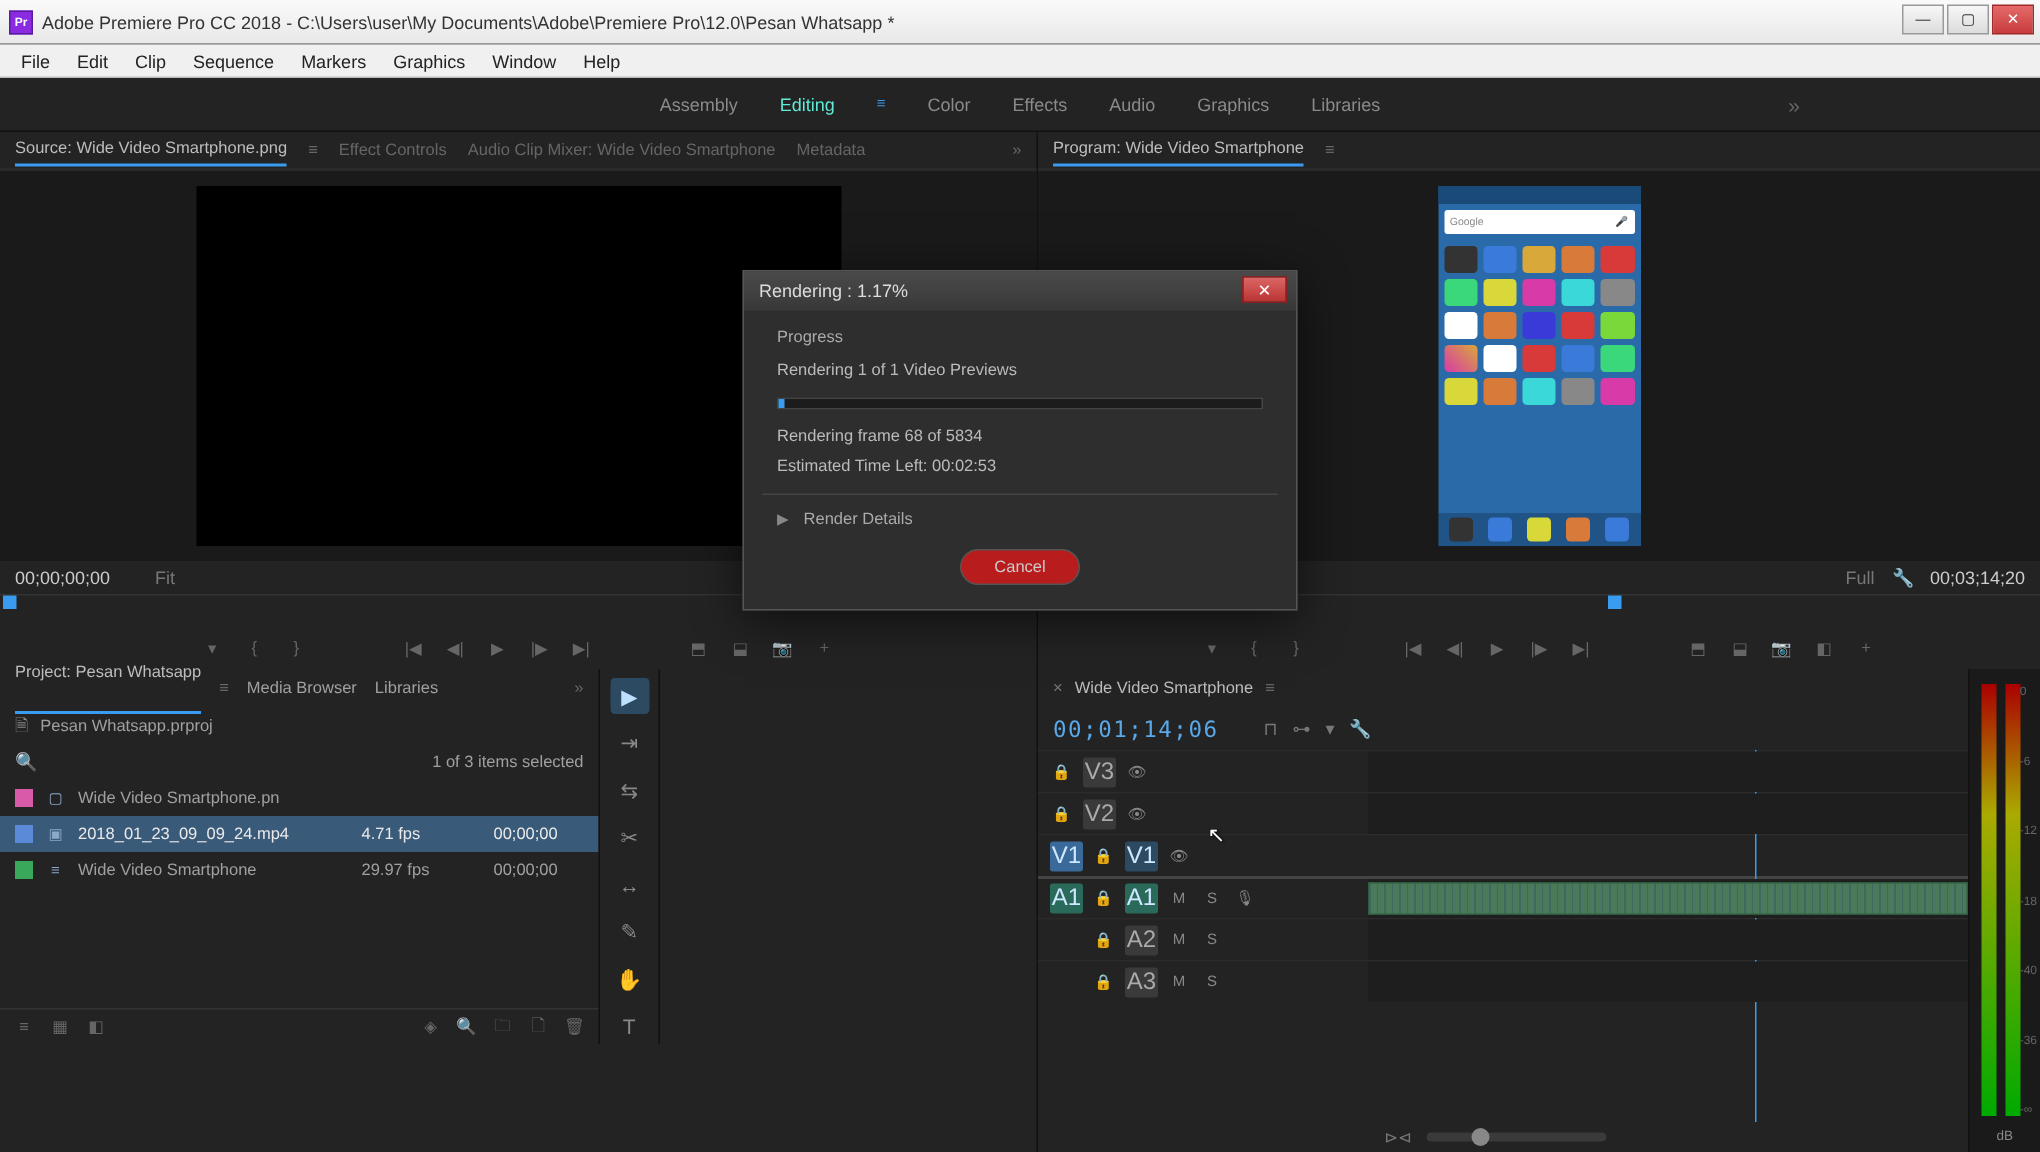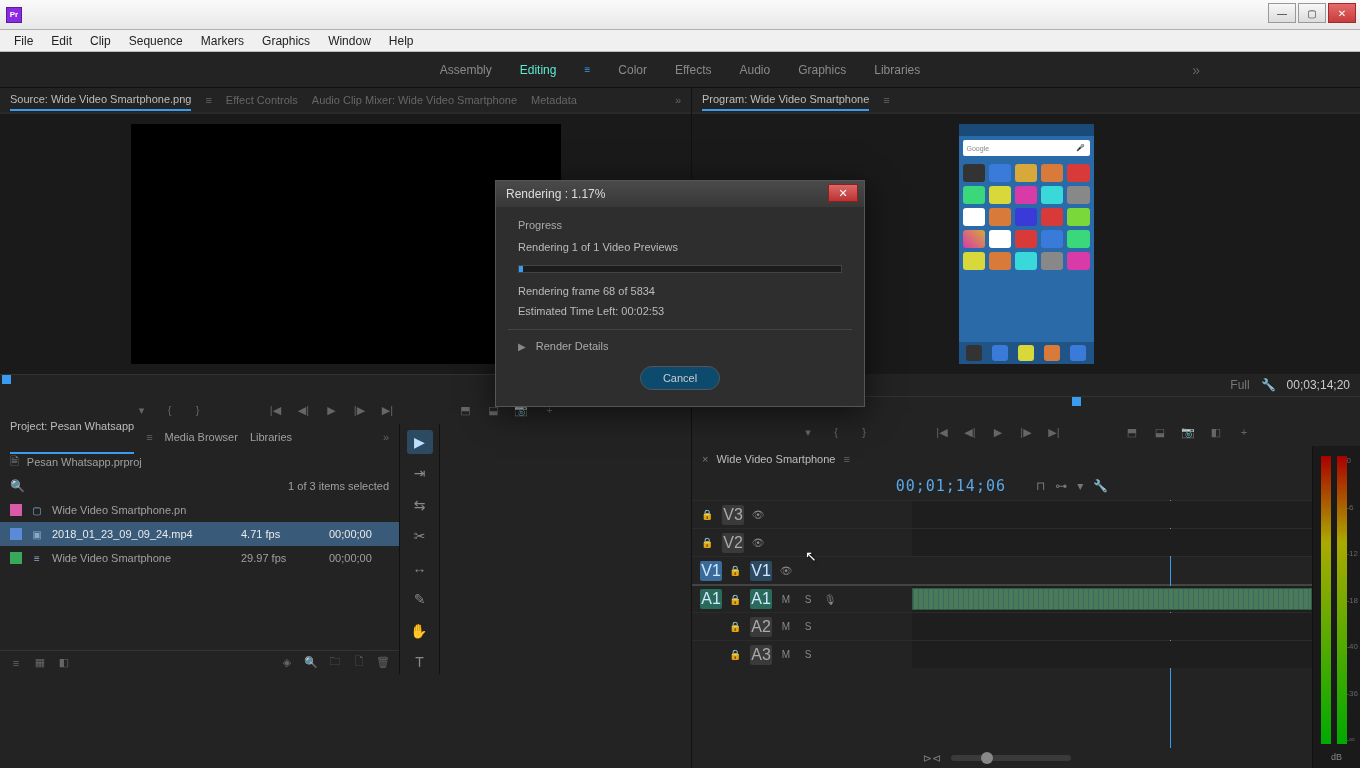--- a/index.html
+++ b/index.html
@@ -60,21 +60,21 @@
 
 
 .tool-col { width:40px; background:#232323; border-right:1px solid #111; display:flex;flex-direction:column; align-items:center; padding-top:6px; gap:8px;}
 .tool-btn { width:26px; height:26px; color:#888; display:flex; align-items:center; justify-content:center; font-size:14px;}
 .tool-btn.active { background:#2d4a63; color:#bde0ff; border-radius:3px;}
 
 
 .timeline-panel { flex:1; background:#232323; display:flex; flex-direction:column; position:relative;}
 .tl-tabs { height:26px; display:flex; align-items:center; padding:0 10px; gap:8px; font-size:11px;}
 .tl-tabs .close-x { color:#777; }
-.tl-time-row { height:28px; display:flex; align-items:center; padding:0 10px;justify-content:center; }
+.tl-time-row { height:28px; display:flex; align-items:center; padding:0 10px; }
 .tl-big-time { color:#5aa8e8; font-size:15px; font-family:monospace; letter-spacing:1px; margin-right:30px;}
 .tl-icons { display:flex; gap:10px; color:#777; font-size:12px;}
 .tl-ruler { height:24px; position:relative; margin-left:220px; border-bottom:1px solid #444;}
 .tl-ruler .tick-label { position:absolute; top:2px; font-size:10px; color:#999; transform:translateX(-50%); }
 .tl-ruler .red-bar { position:absolute; top:15px; height:4px; background:#b83030; left:0; right:0;}
 .tl-ruler .playhead-handle { position:absolute; top:13px; width:10px; height:10px; background:#3a9cf0; transform:translateX(-50%) rotate(45deg);}
 .tl-tracks { flex:1; position:relative; }
 .track-row { height:28px; display:flex; align-items:center; border-top:1px solid #2b2b2b; }
 .track-header { width:220px; display:flex; align-items:center; gap:6px; padding:0 8px; }
 .track-label { width:22px; height:20px; background:#2d4a63; color:#cfe7ff; font-size:16px; display:flex;align-items:center;justify-content:center; border-radius:2px;}
@@ -102,37 +102,38 @@
 .dlg-titlebar { height:26px; background:linear-gradient(#4a4a4a,#383838); display:flex; align-items:center; padding:0 10px; color:#ddd; font-size:12px; position:relative;}
 .dlg-close { position:absolute; right:6px; top:3px; width:30px; height:18px; background:linear-gradient(#d66,#b33); border:1px solid #822; color:#fff; font-size:11px; display:flex;align-items:center;justify-content:center;}
 .dlg-body { padding:12px 22px 16px; }
 .dlg-section-label { color:#aaa; font-size:11px; margin-bottom:10px; display:block;}
 .dlg-line { color:#bbb; font-size:11px; margin:8px 0; }
 .dlg-progress { height:8px; background:#1c1c1c; border:1px solid #444; margin:12px 0; position:relative;}
 .dlg-progress .fill { position:absolute; left:0; top:0; bottom:0; width:1.17%; background:#3a9cf0;}
 .dlg-sep { border:none; border-top:1px solid #444; margin:12px -10px 10px;}
 .dlg-details-row { display:flex; align-items:center; gap:10px; color:#aaa; font-size:11px; margin-bottom:14px;}
 .dlg-chevron { font-size:10px; color:#888;}
-.dlg-cancel { display:block; margin:0 auto; width:80px; height:24px; background:#0c4a6e; border:1px solid #555; color:#ccc; border-radius:12px; font-size:11px;}
+.dlg-cancel { display:block; margin:0 auto; width:80px; height:24px; background:#b91c1c; border:1px solid #555; color:#ccc; border-radius:12px; font-size:11px;}
 
 
 .phone-preview { width:135px; height:240px; background:#2a6aa8; margin:10px auto; position:relative; }
 .phone-statusbar { height:12px; background:#1a4a78; }
 .phone-search { margin:4px; height:16px; background:#fff; border-radius:2px; display:flex;align-items:center; padding:0 4px; font-size:7px; color:#888;}
 .phone-grid { display:grid; grid-template-columns:repeat(5,1fr); gap:4px; padding:4px;}
 .phone-icon { height:18px; border-radius:3px; }
 .phone-dock { position:absolute; bottom:0; left:0; right:0; height:22px; background:rgba(0,0,0,.2); display:flex; justify-content:space-around; align-items:center; padding:0 2px;}
 .phone-dock .di { width:16px; height:16px; border-radius:3px;}
 .cursor-icon { position:absolute; left:805px; top:548px; font-size:14px; color:#fff; pointer-events:none; z-index:100; text-shadow:1px 1px 2px #000;}
 </style>
 </head>
 <body>
 
 <div class="win-titlebar">
   <div class="win-icon">Pr</div>
+  <div class="win-title">Adobe Premiere Pro CC 2018 - C:\Users\user\My Documents\Adobe\Premiere Pro\12.0\Pesan Whatsapp *</div>
   <div class="win-controls">
     <div class="win-btn">—</div>
     <div class="win-btn">▢</div>
     <div class="win-btn close">✕</div>
   </div>
 </div>
 
 <div class="menu-bar">
   <span>File</span>
   <span>Edit</span>
@@ -163,20 +164,25 @@
     <div class="panel-header">
       <span class="panel-tab active">Source: Wide Video Smartphone.png</span>
       <span style="color:#666;">≡</span>
       <span class="panel-tab">Effect Controls</span>
       <span class="panel-tab">Audio Clip Mixer: Wide Video Smartphone</span>
       <span class="panel-tab">Metadata</span>
       <span style="margin-left:auto;color:#666;">»</span>
     </div>
     <div class="source-viewer" style="height:260px;">
       <div class="viewer-content" style="width:430px;height:240px;"></div>
+    </div>
+    <div class="viewer-footer">
+      <span>00;00;00;00</span>
+      <span style="margin-left:30px;color:#777;">Fit</span>
+      <span style="margin-left:auto;color:#777;">▦ ↔</span>
     </div>
     <div class="tick-strip">
       <div class="playhead" style="left:2px;"></div>
     </div>
     <div class="transport">
       <span class="tbtn">▾</span>
       <span class="tbtn">{</span>
       <span class="tbtn">}</span>
       <span class="spacer"></span>
       <span class="tbtn">|◀</span>

